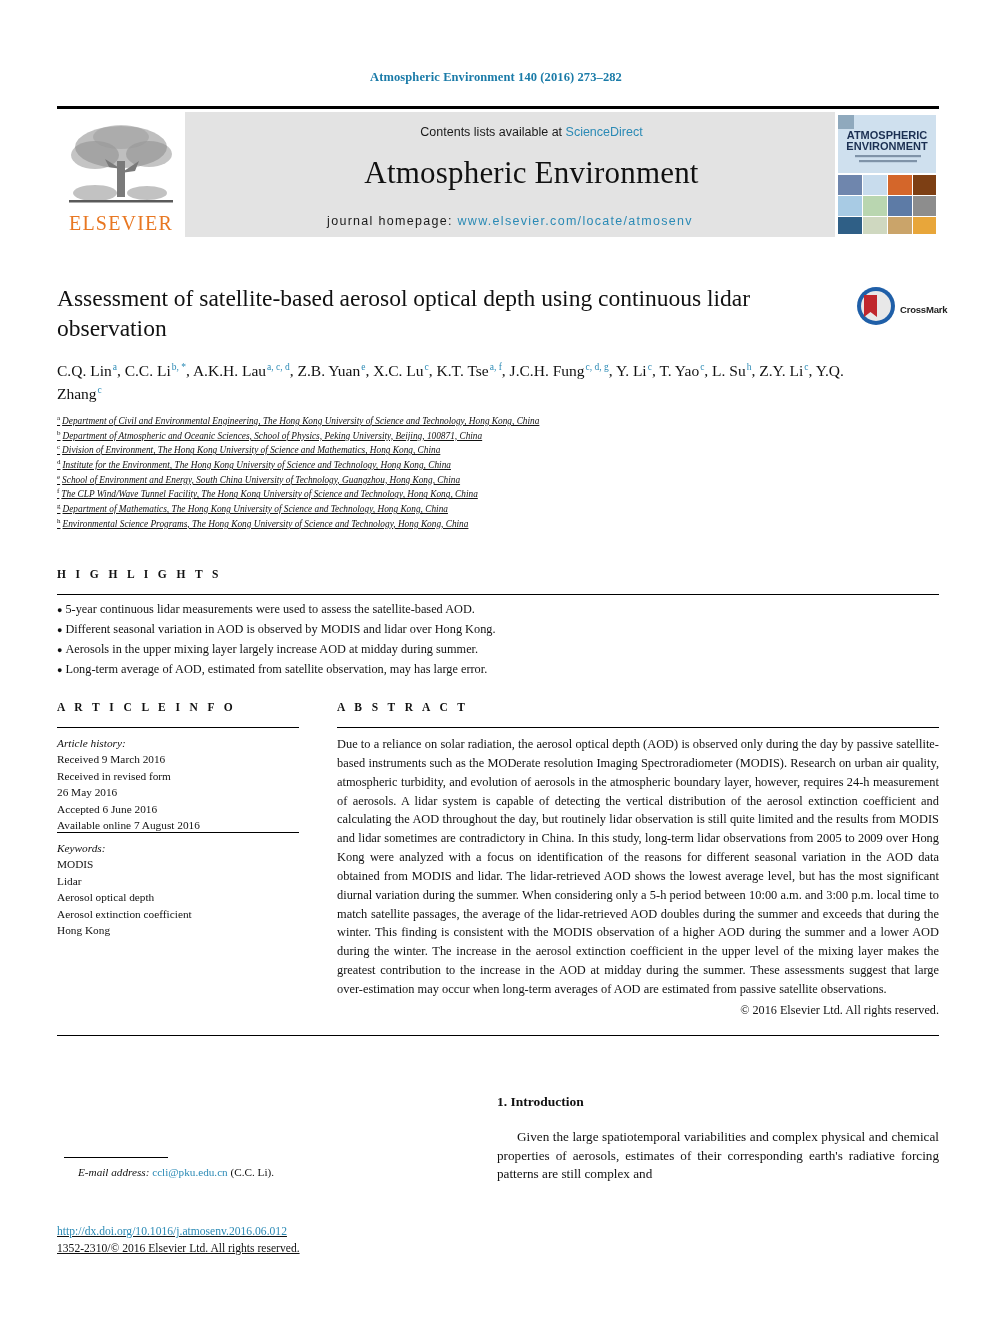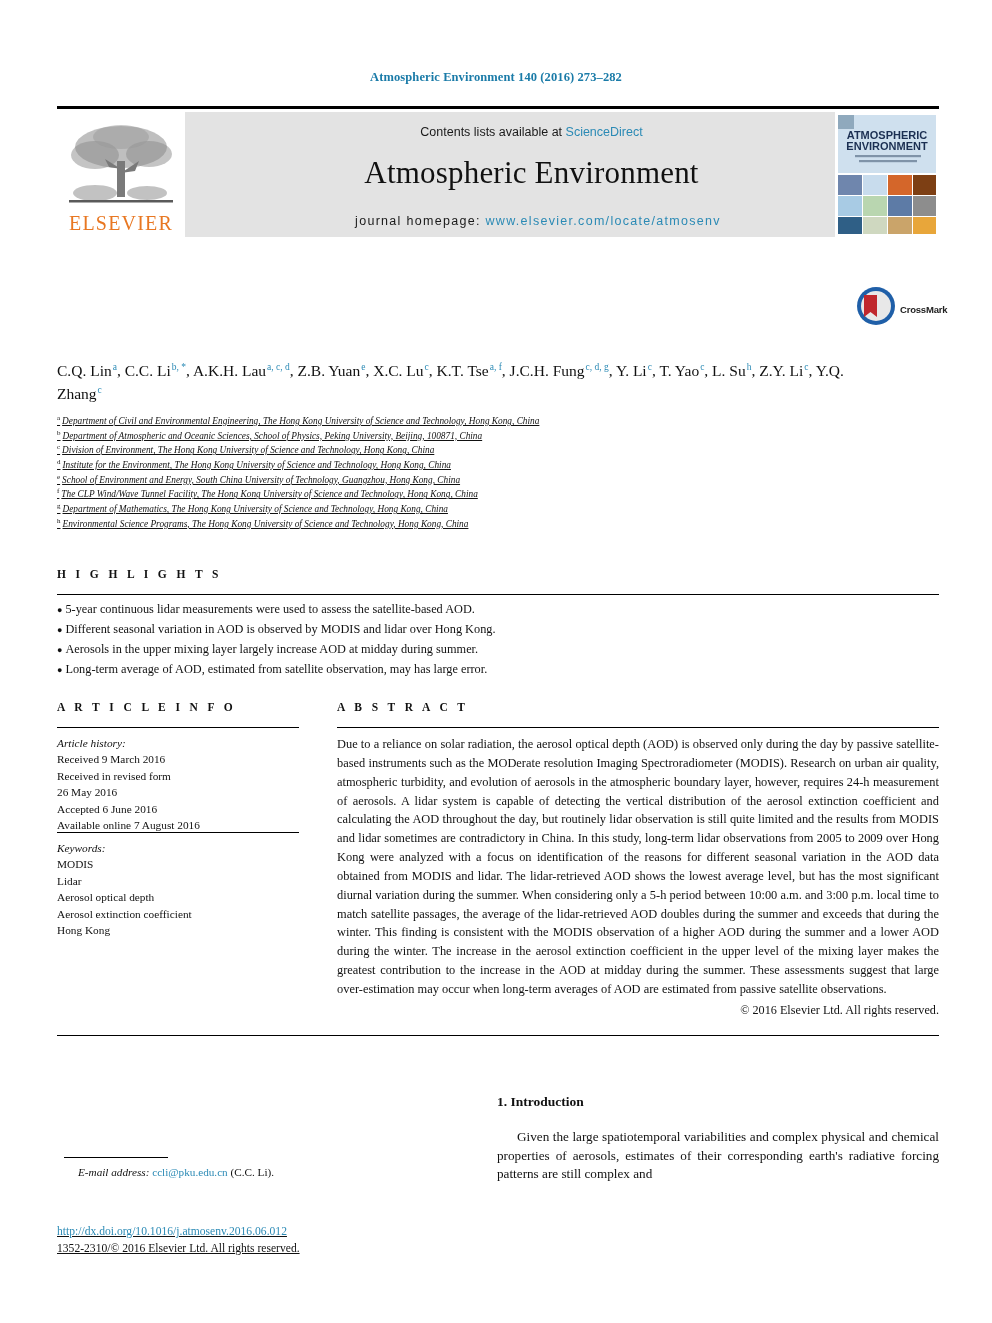--- a/index.html
+++ b/index.html
@@ -111,21 +111,20 @@
   .homepage-line {
     position: absolute;
     bottom: 9px;
     left: 0;
     width: 100%;
     text-align: center;
     font-family: "Liberation Sans", sans-serif;
     font-size: 12.5px;
     letter-spacing: 1.3px;
     color: #1a1a1a;
-    margin-left: 28px;
   }
   .homepage-line .url {
     color: #2b8ab5;
   }
   .cover-thumb {
     width: 104px;
     flex: 0 0 104px;
     position: relative;
     overflow: hidden;
     background: #be185d;
@@ -467,36 +466,39 @@
             <rect x="28" y="105" width="24" height="17" fill="#cfd8c0"></rect>
             <rect x="53" y="105" width="24" height="17" fill="#caa46a"></rect>
             <rect x="78" y="105" width="23" height="17" fill="#e8a63a"></rect>
           </g>
         </svg>
       </div>
 
     </div>
   </div>
 
+  <div class="title-block">
+    <h1 class="paper-title">Assessment of satellite-based aerosol optical depth using continuous lidar observation</h1>
+  </div>
 
   <div class="crossmark">
     <svg viewBox="0 0 40 40" width="40" height="40" aria-hidden="true">
       <circle cx="20" cy="20" r="19" fill="#1f5fa8"></circle>
       <circle cx="20" cy="20" r="15" fill="#e8e8e8"></circle>
       <path d="M8 9 h13 v22 l-6.5 -5 l-6.5 5 Z" fill="#c0272d"></path>
     </svg>
     <span class="crossmark-label">CrossMark</span>
   </div>
 
   <div class="authors"><span>C.Q. Lin</span><sup>a</sup>, <span>C.C. Li</span><sup>b, *</sup>, <span>A.K.H. Lau</span><sup>a, c, d</sup>, <span>Z.B. Yuan</span><sup>e</sup>, <span>X.C. Lu</span><sup>c</sup>, <span>K.T. Tse</span><sup>a, f</sup>, <span>J.C.H. Fung</span><sup>c, d, g</sup>, <span>Y. Li</span><sup>c</sup>, <span>T. Yao</span><sup>c</sup>, <span>L. Su</span><sup>h</sup>, <span>Z.Y. Li</span><sup>c</sup>, <span>Y.Q. Zhang</span><sup>c</sup></div>
 
   <div class="affiliations">
       <div><sup>a</sup><span>Department of Civil and Environmental Engineering, The Hong Kong University of Science and Technology, Hong Kong, China</span></div>
       <div><sup>b</sup><span>Department of Atmospheric and Oceanic Sciences, School of Physics, Peking University, Beijing, 100871, China</span></div>
-      <div><sup>c</sup><span>Division of Environment, The Hong Kong University of Science and Technology, Hong Kong, China</span></div>
+      <div><sup>c</sup><span>Division of Environment, The Hong Kong University of Science and Mathematics, Hong Kong, China</span></div>
       <div><sup>d</sup><span>Institute for the Environment, The Hong Kong University of Science and Technology, Hong Kong, China</span></div>
       <div><sup>e</sup><span>School of Environment and Energy, South China University of Technology, Guangzhou, Hong Kong, China</span></div>
       <div><sup>f</sup><span>The CLP Wind/Wave Tunnel Facility, The Hong Kong University of Science and Technology, Hong Kong, China</span></div>
       <div><sup>g</sup><span>Department of Mathematics, The Hong Kong University of Science and Technology, Hong Kong, China</span></div>
       <div><sup>h</sup><span>Environmental Science Programs, The Hong Kong University of Science and Technology, Hong Kong, China</span></div>
     </div>
 
   <div class="hl-head">H I G H L I G H T S</div>
   <div class="hl-rule"></div>
   <div class="highlights">

